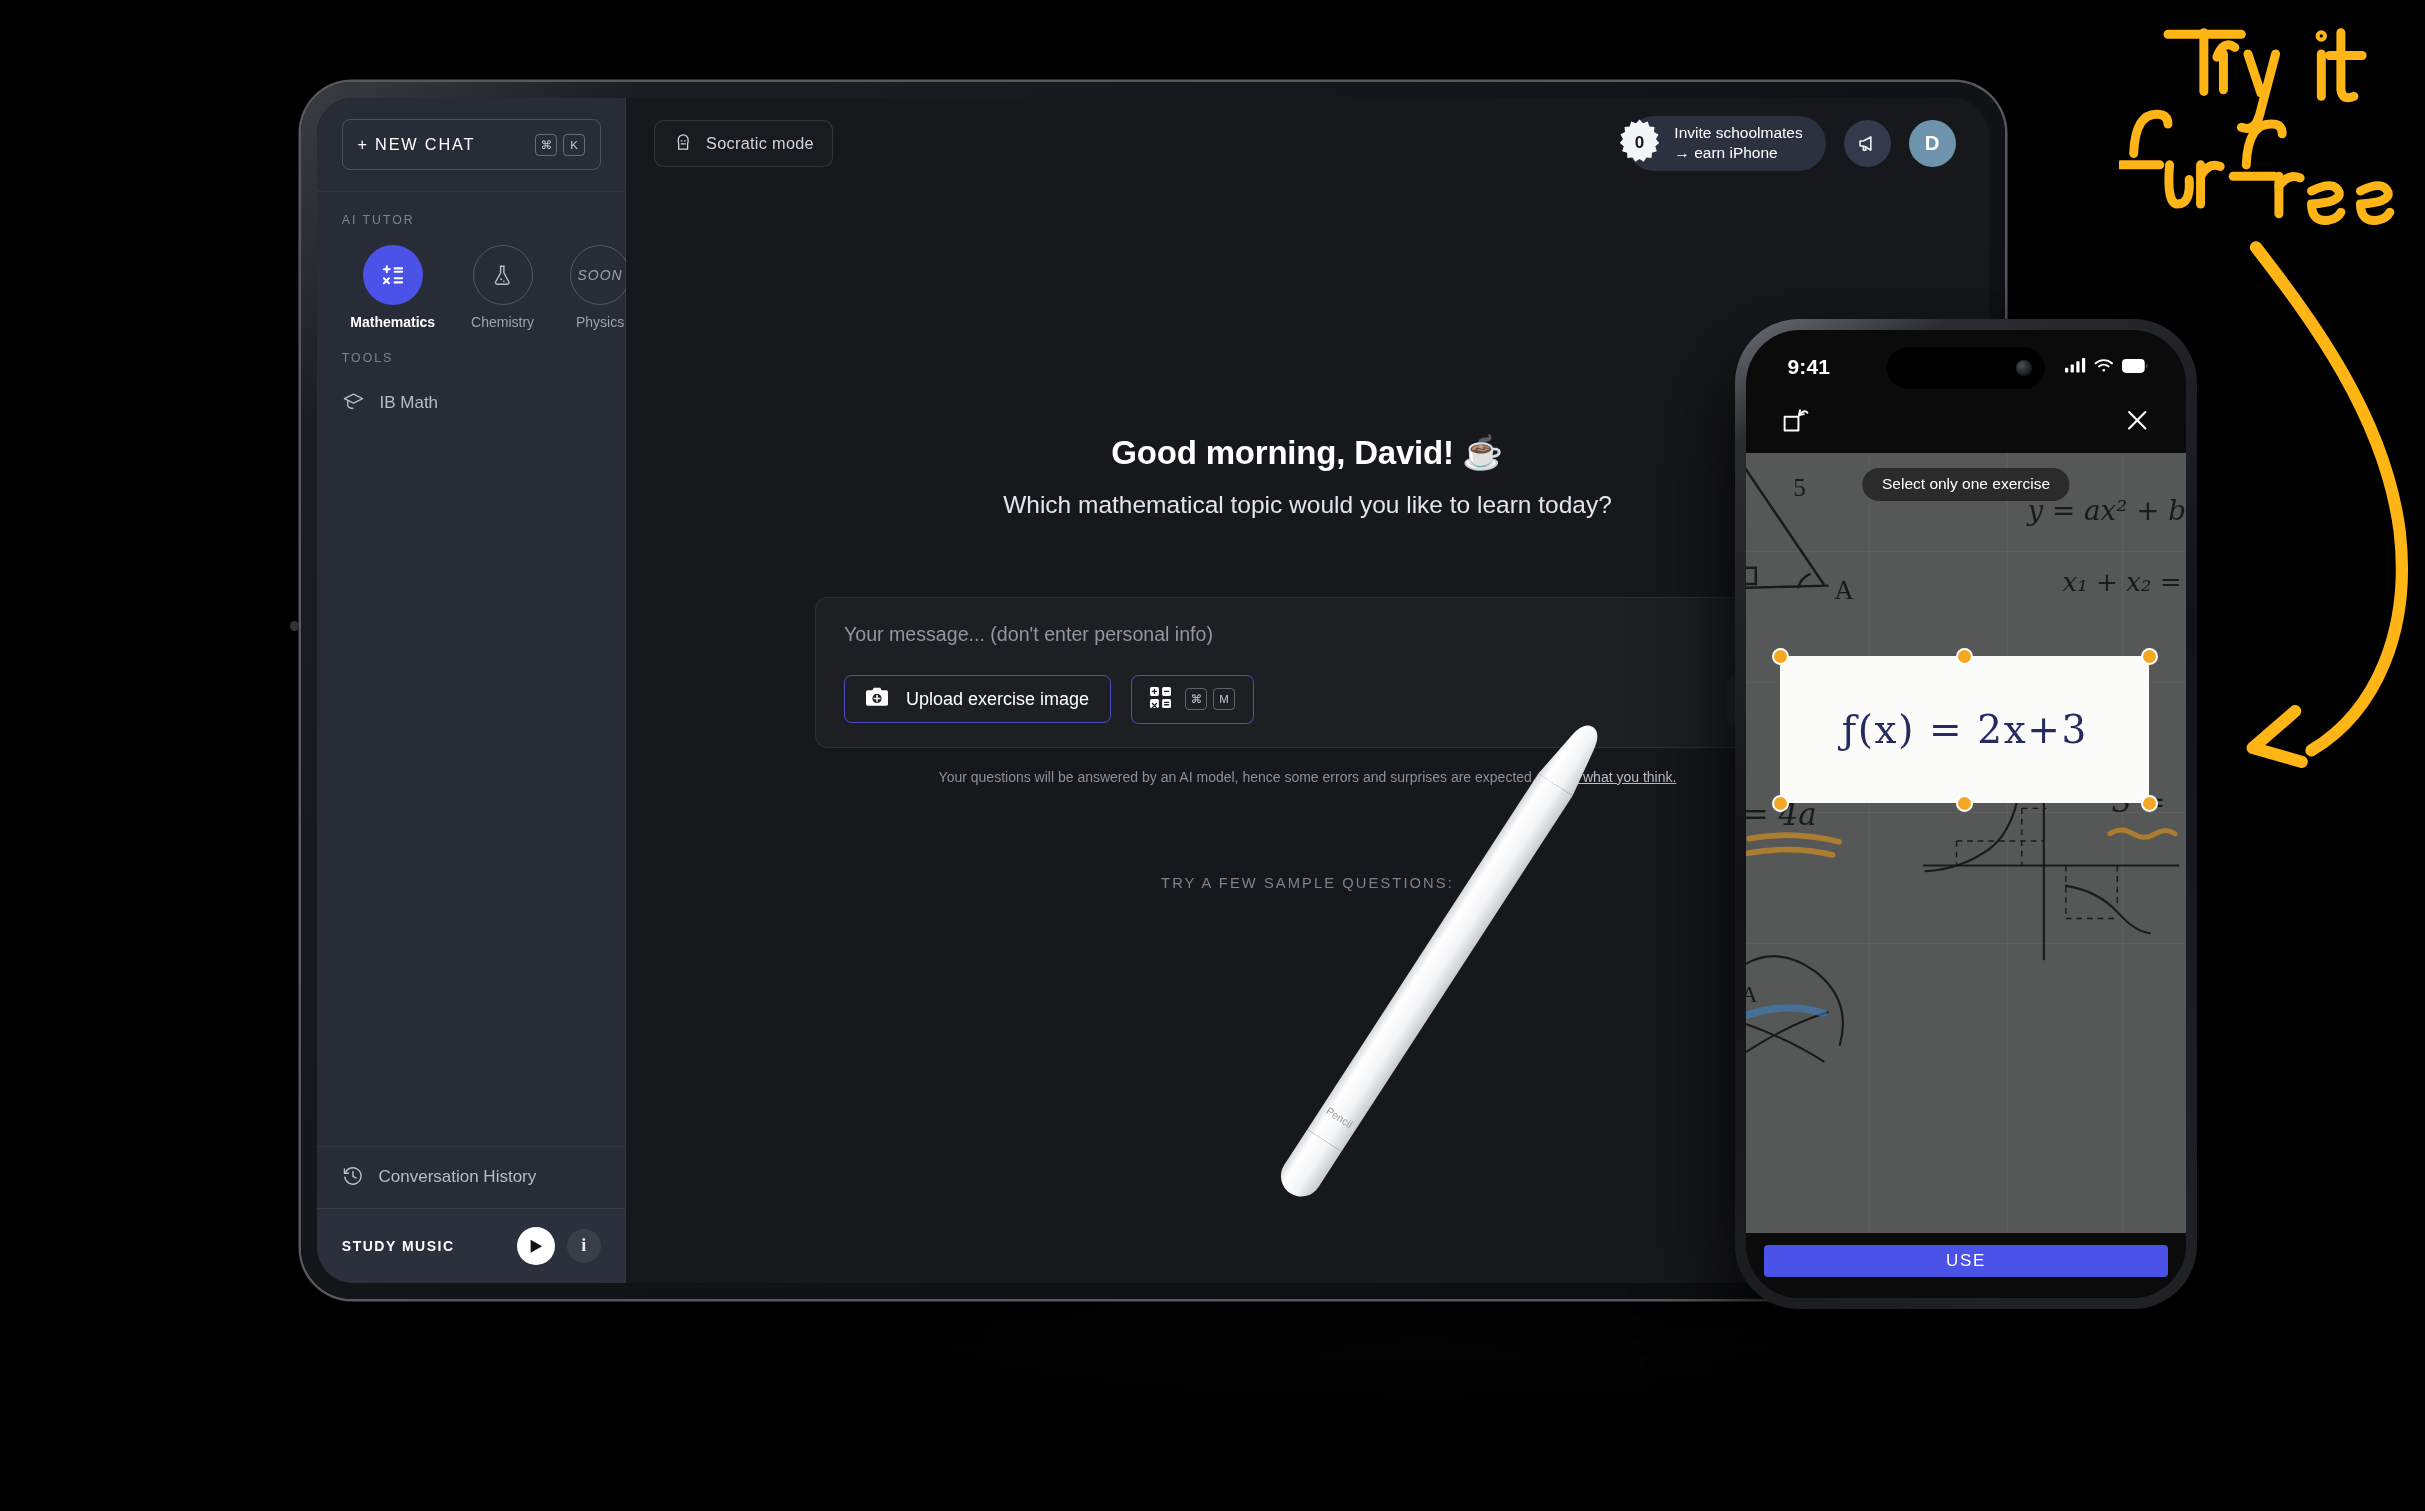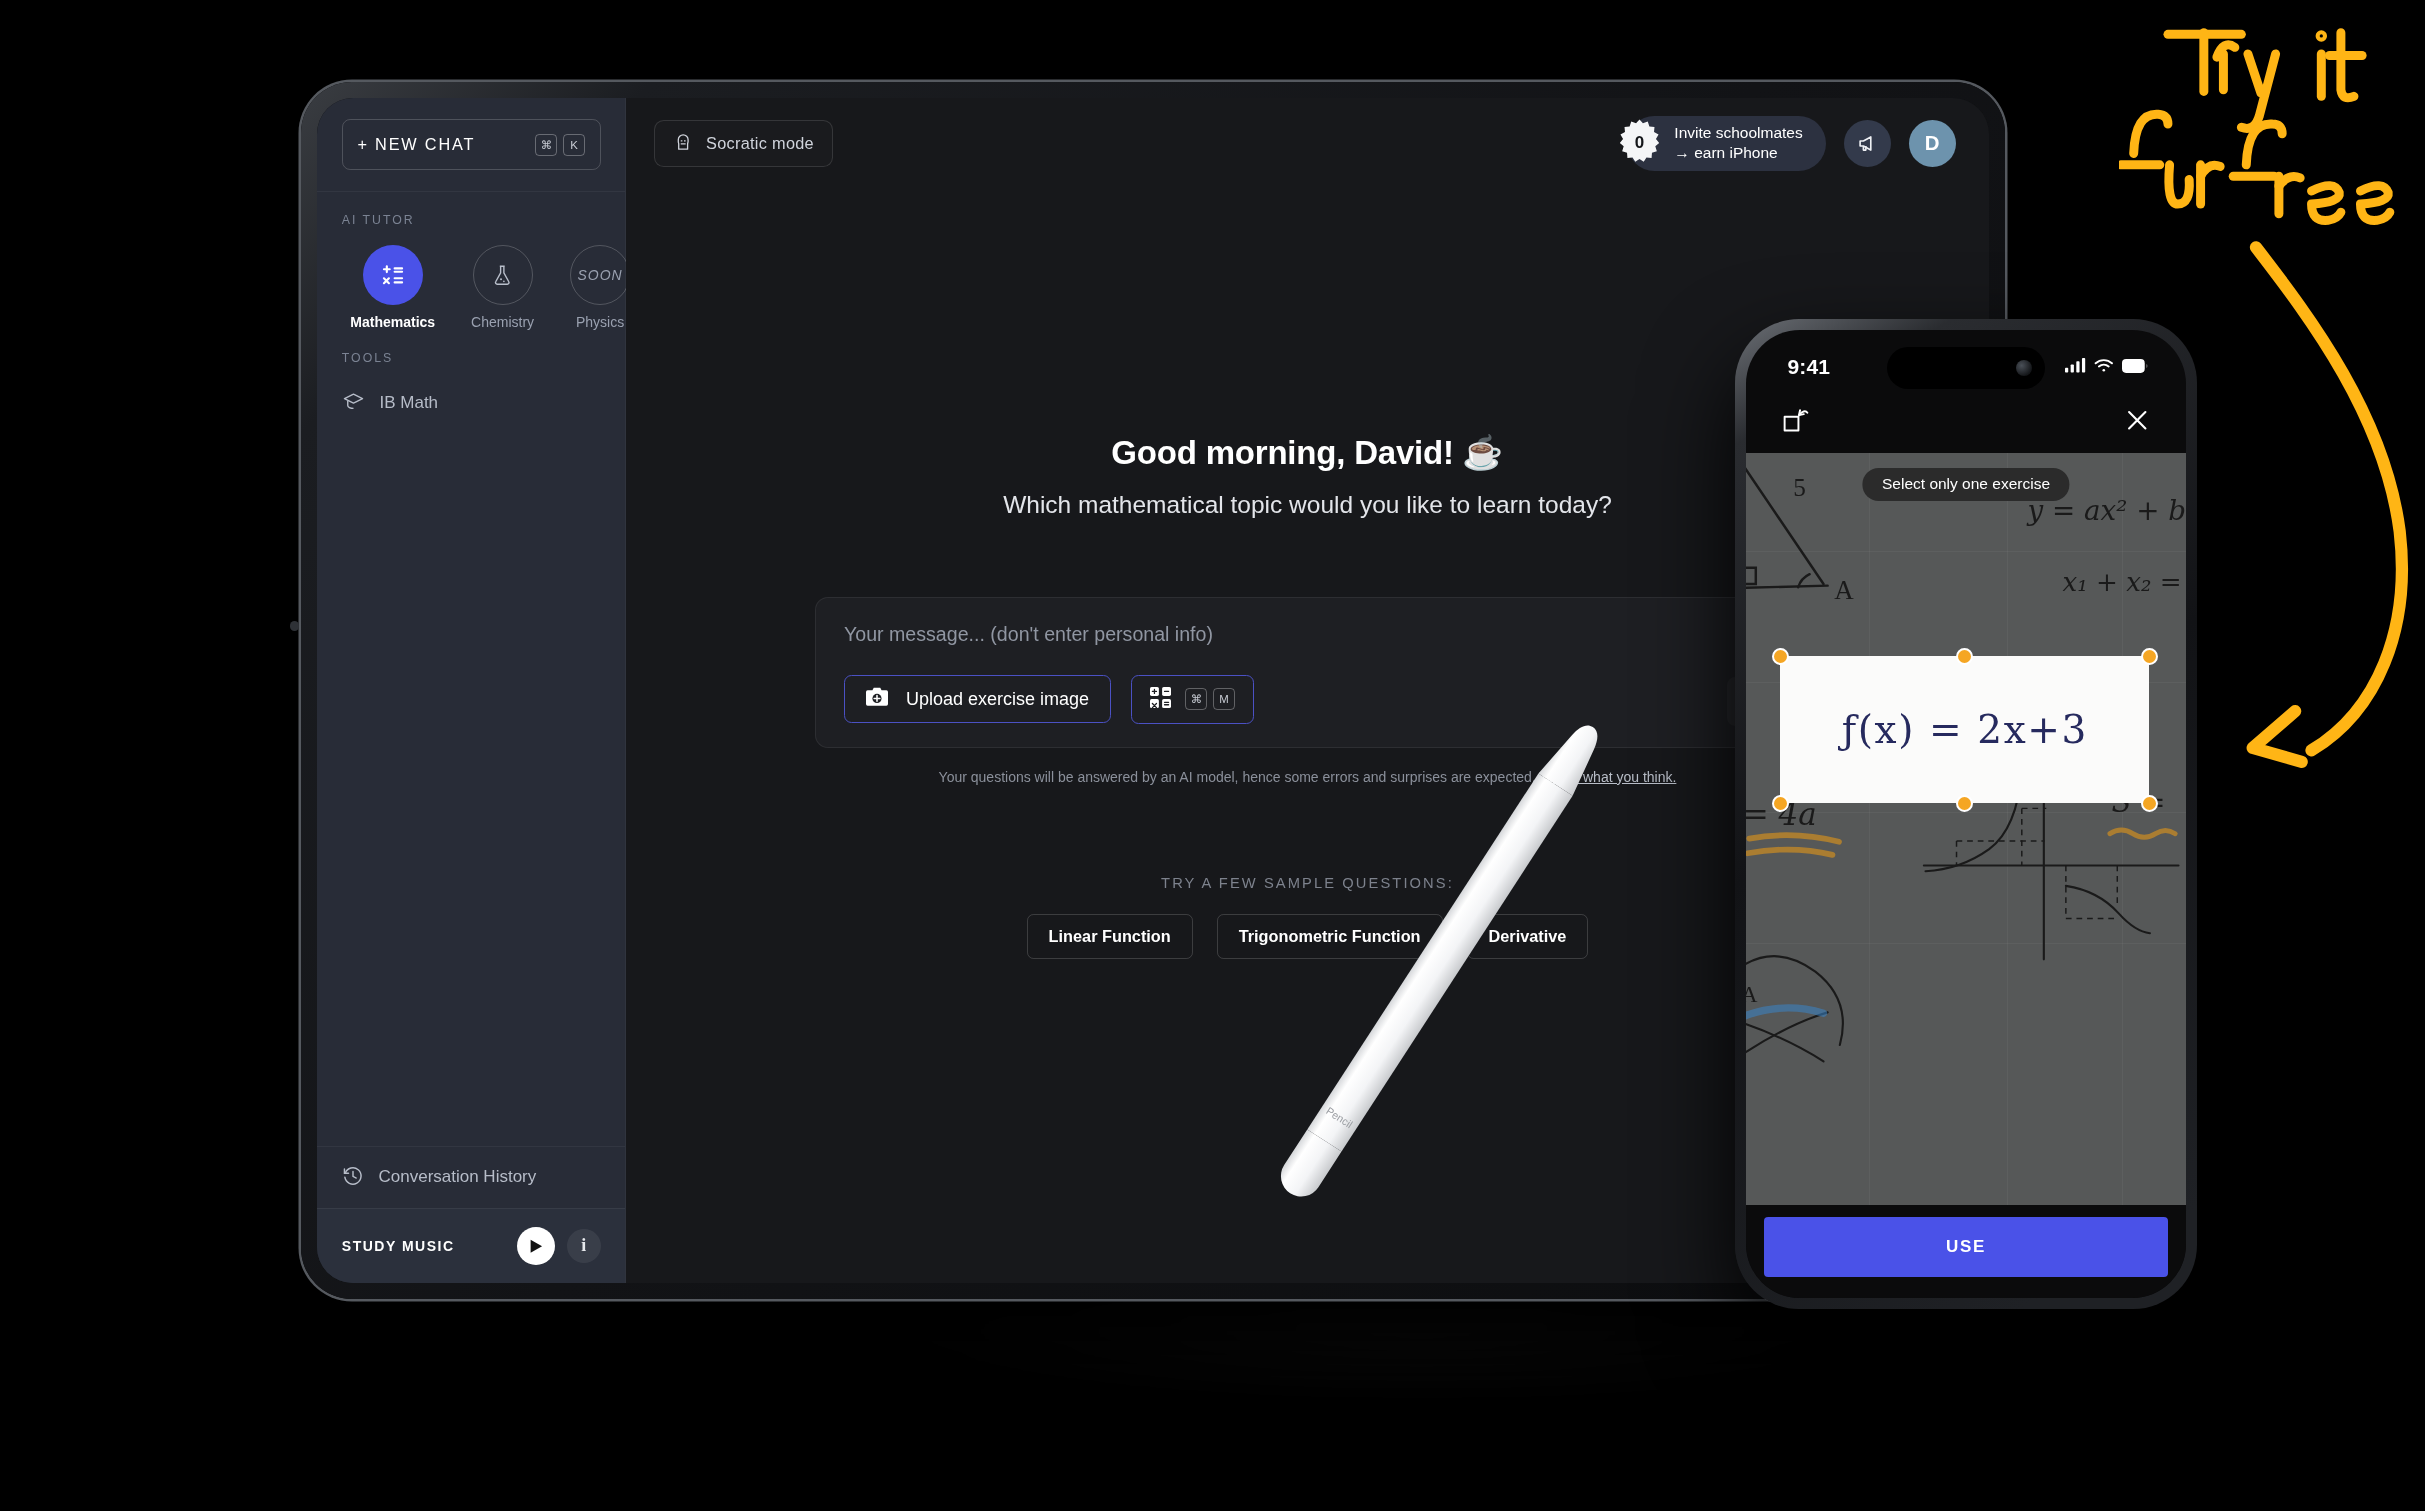--- a/index.html
+++ b/index.html
@@ -225,23 +225,23 @@
   }
   #formula-text {
     position:absolute; left:0; top:0; width:100%; height:100%;
     display:flex; align-items:center; justify-content:center;
     font-family:"DejaVu Serif", serif; font-size:39px; color:#262a5e;
     letter-spacing:1.6px;
     border-radius:27px;
   }
   #use-btn-wrap { padding: 11.4px 18px 21px 18px; background:#0b0b0c; }
   #use-btn {
-    width:100%; height:60px; background:#4a52e8; border-radius:4.1px;
+    width:100%; height:32px; background:#4a52e8; border-radius:4.1px;
     display:flex; align-items:center; justify-content:center;
-    color:#fff; font-size:17px; font-weight:700; letter-spacing:1.6px; cursor:pointer;
+    color:#fff; font-size:17px; font-weight:400; letter-spacing:1.6px; cursor:pointer;
   }
 
   
   #try-free { position:absolute; left:2119px; top:8.2px; width:310px; height:237px; }
   #arrow-decor { position:absolute; left:2238px; top:221px; width:196px; height:572px; }
   #pencil { position:absolute; left:1217px; top:678px; width:457px; height:588px; pointer-events:none; }
   #tablet-shadow {
     position:absolute; left:817px; top:1258px; width:1209px; height:147px;
     background:radial-gradient(ellipse at center, rgba(255,255,255,.045), rgba(0,0,0,0) 70%);
     filter: blur(18px);
@@ -417,25 +417,20 @@
               </svg>
             </div>
           </div>
 
           <div id="disclaimer">
             <span class="txt">Your questions will be answered by an AI model, hence some errors and surprises are expected.</span>
             <span class="link">Tell us what you think.</span>
           </div>
 
           <div id="samples-label">TRY A FEW SAMPLE QUESTIONS:</div>
-          <div id="samples-row">
-            <div class="sample-chip">Linear Function</div>
-            <div class="sample-chip">Trigonometric Function</div>
-            <div class="sample-chip">Derivative</div>
-          </div>
         </div>
       </div>
     </div>
   </div>
 
   <svg id="pencil" viewBox="0 0 560 720">
     <defs>
       <linearGradient id="pg" x1="0" y1="0" x2="1" y2="0">
         <stop offset="0" stop-color="#d5d7da"></stop>
           <stop offset=".22" stop-color="#ffffff"></stop>

